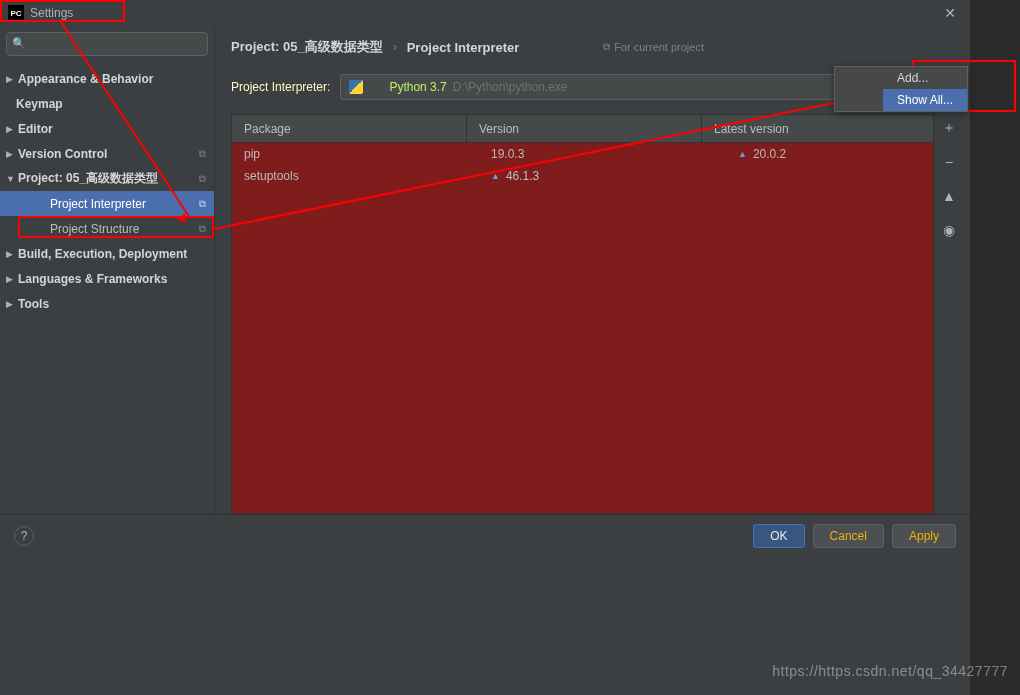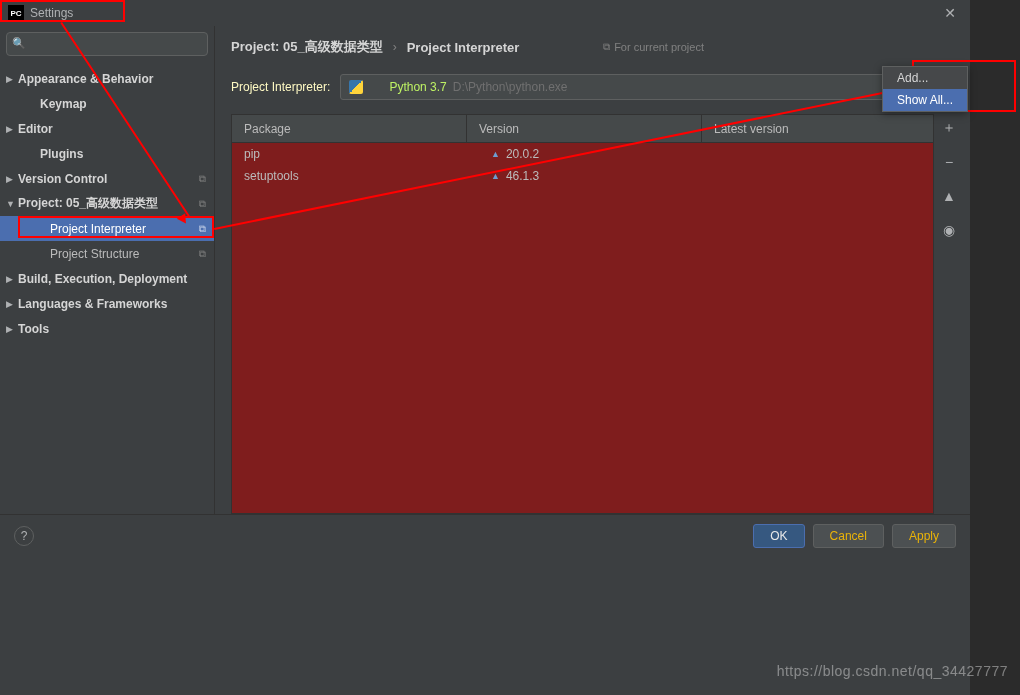--- a/index.html
+++ b/index.html
@@ -18,21 +18,21 @@
 .search-wrap { padding: 6px; }
 .search-input { width: 100%; height: 24px; background: #45494a; border: 1px solid #5e6060; color: #bbbbbb; padding: 0 22px; border-radius: 4px; font-size: 12px; }
 .search-wrap { position: relative; }
 .search-icon { position: absolute; left: 12px; top: 11px; color: #808080; font-size: 11px; }
 
 .tree { flex: 1; overflow-y: auto; padding-top: 4px; }
 .tree-item { display: flex; align-items: center; height: 25px; padding: 0 8px 0 6px; cursor: pointer; color: #bbbbbb; }
 .tree-item .arrow { width: 12px; font-size: 9px; color: #afb1b3; }
 .tree-item .label { flex: 1; font-size: 12px; }
 .tree-item.bold .label { font-weight: 600; color: #d5d5d5; }
-.tree-item.indent1 { padding-left: 28px; }
+.tree-item.indent1 { padding-left: 4px; }
 .tree-item.indent2 { padding-left: 38px; }
 .tree-item.selected { background: #4b6eaf; color: #fff; }
 .tree-item.selected .label { color: #fff; }
 .tree-item .copy-icon { font-size: 10px; color: #808080; margin-left: 4px; }
 .tree-item.selected .copy-icon { color: #c9d4ea; }
 
 .content { flex: 1; display: flex; flex-direction: column; background: #3c3f41; padding: 0 0 0 0; }
 
 .breadcrumb { padding: 12px 16px 18px 16px; display: flex; align-items: center; gap: 10px; }
 .breadcrumb .crumb { font-weight: 600; color: #d5d5d5; font-size: 13px; }
@@ -64,21 +64,21 @@
 .up-arrow { color: #6e9cd0; font-size: 9px; }
 
 .side-btns { width: 30px; display: flex; flex-direction: column; align-items: center; gap: 14px; padding-top: 4px; }
 .side-btn { color: #afb1b3; cursor: pointer; font-size: 14px; width: 20px; height: 20px; display: flex; align-items: center; justify-content: center; }
 
 .footer { height: 42px; border-top: 1px solid #323232; display: flex; align-items: center; justify-content: flex-end; padding: 0 14px; gap: 8px; position: relative; }
 .help-btn { position: absolute; left: 14px; width: 20px; height: 20px; border: 1px solid #5e6060; border-radius: 50%; display: flex; align-items: center; justify-content: center; color: #afb1b3; cursor: pointer; }
 .btn { height: 24px; padding: 0 16px; border: 1px solid #5e6060; background: #4c5052; color: #eab308; border-radius: 3px; cursor: pointer; font-size: 12px; }
 .btn.primary { background: #365880; border-color: #4b6eaf; color: #e8e8e8; }
 
-.dropdown-menu { position: absolute; right: 2px; top: 66px; background: #46484a; border: 1px solid #5e6060; z-index: 100; box-shadow: 0 2px 8px rgba(0,0,0,0.4); }
+.dropdown-menu { position: absolute; right: 2px; top: 66px; background: #46484a; border: 1px solid #5e6060; z-index: 100; box-shadow: 0 2px 8px rgba(0,0,0,0.4); padding-left: 48px; }
 .dropdown-menu .menu-item { padding: 4px 14px; color: #d5d5d5; cursor: pointer; font-size: 12px; }
 .dropdown-menu .menu-item.hl { background: #4b6eaf; color: #fff; }
 
 .right-strip { position: absolute; right: 0; top: 0; width: 50px; height: 695px; background: #2b2b2b; }
 
 .watermark { position: absolute; right: 12px; bottom: 16px; color: rgba(230,230,230,0.45); font-size: 14px; z-index: 200; letter-spacing: 0.5px; }
 
 
 .annot { position: absolute; border: 2px solid #ff0000; z-index: 50; pointer-events: none; }
 .arrow-line { position: absolute; background: #ff0000; height: 2px; transform-origin: 0 0; z-index: 49; pointer-events: none; }
@@ -109,24 +109,20 @@
             <span class="arrow">▶</span>
             <span class="label">Appearance &amp; Behavior</span>
           </div>
           <div class="tree-item bold indent1">
             <span class="arrow"></span>
             <span class="label">Keymap</span>
           </div>
           <div class="tree-item bold">
             <span class="arrow">▶</span>
             <span class="label">Editor</span>
-          </div>
-          <div class="tree-item bold indent1">
-            <span class="arrow"></span>
-            <span class="label">Plugins</span>
           </div>
           <div class="tree-item bold">
             <span class="arrow">▶</span>
             <span class="label">Version Control</span>
             <span class="copy-icon">⧉</span>
           </div>
           <div class="tree-item bold">
             <span class="arrow">▼</span>
             <span class="label">Project: 05_高级数据类型</span>
             <span class="copy-icon">⧉</span>
@@ -185,20 +181,21 @@
       <div class="table-wrap">
         <div class="table">
           <div class="table-head">
             <div class="th col1">Package</div>
             <div class="th col2">Version</div>
             <div class="th col3">Latest version</div>
           </div>
           <div class="table-body" id="tbody">
               <div class="tr">
                 <div class="td col1">pip</div>
+                <div class="td col2">19.0.3</div>
                 <div class="td col3">
                   <span class="up-arrow">▲</span>
                   <span>20.0.2</span>
                 </div>
               </div>
               <div class="tr">
                 <div class="td col1">setuptools</div>
                 <div class="td col3">
                   <span class="up-arrow">▲</span>
                   <span>46.1.3</span>
@@ -228,18 +225,18 @@
     <div class="menu-item">Add...</div>
     <div class="menu-item hl">Show All...</div>
   </div>
 
 </div>
 
 <div class="annot" style="left:0px; top:0px; width:125px; height:22px;"></div>
 <div class="annot" style="left:18px; top:216px; width:196px; height:22px;"></div>
 <div class="annot" style="left:912px; top:60px; width:104px; height:52px;"></div>
 
-<div class="watermark">https://blog.csdn.net/qq_34427777</div>
+<div class="watermark">https://https.csdn.net/qq_34427777</div>
 
 <div class="arrow-line" style="left: 62px; top: 22px; width: 232.422px; transform: rotate(56.5834deg);"></div>
 <div class="arrow-head" style="left: 190px; top: 216px; transform: translate(-9px, -5px) rotate(56.5834deg);"></div>
 <div class="arrow-line" style="left: 214px; top: 228px; width: 712.298px; transform: rotate(-11.4992deg);"></div>
 <div class="arrow-head" style="left: 912px; top: 86px; transform: translate(-9px, -5px) rotate(-11.4992deg);"></div>
 
 </body></html>

